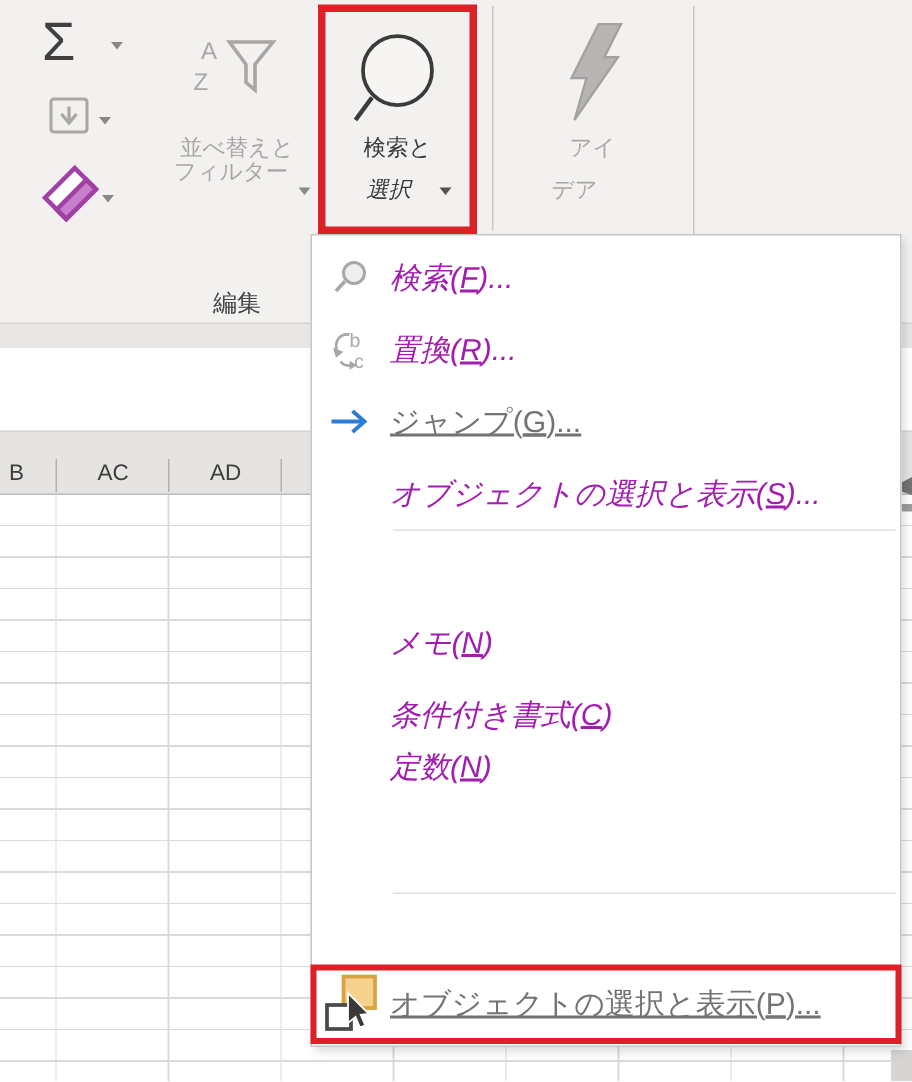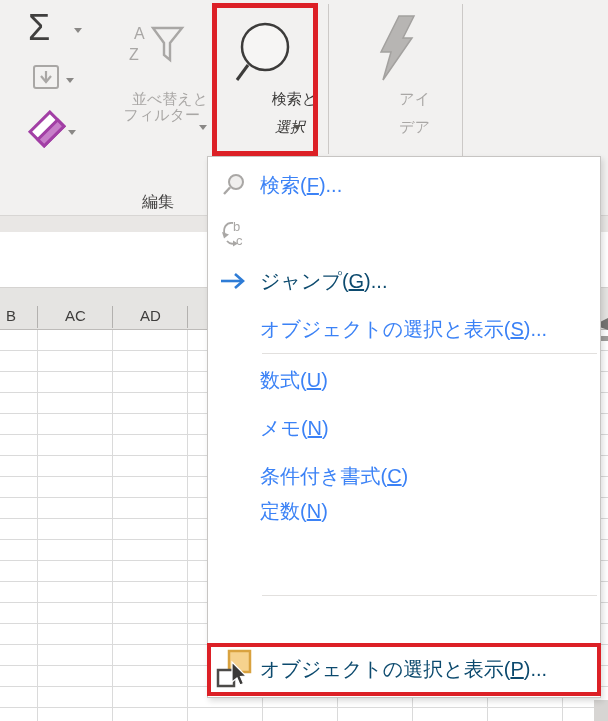--- a/index.html
+++ b/index.html
@@ -17,33 +17,33 @@
                          repeating-linear-gradient(90deg,transparent 0 74px,#dadada 74px 75px);
         background-position:0 0,-37px 0;}
   .scroll-block{position:absolute;left:594px;top:700px;width:14px;height:21px;background:#d7d5d3;}
   .edge-mark1{position:absolute;left:601px;top:318px;width:7px;height:12px;background:#76747­2;background:#767472;clip-path:polygon(0 30%,100% 0,100% 100%,0 80%);}
   .edge-mark2{position:absolute;left:601px;top:336px;width:7px;height:5px;background:#9f9d9b;}
   
   .sigma{position:absolute;left:28px;top:8px;font-size:36px;color:#403f3e;line-height:40px;}
   .caret{width:0;height:0;border-left:4px solid transparent;border-right:4px solid transparent;border-top:5px solid #8a8886;position:absolute;}
   .caret.dark{border-top-color:#55534f;}
   .ric{position:absolute;}
-  .rlabel{position:absolute;font-size:15px;line-height:18px;text-align:right;white-space:nowrap;}
+  .rlabel{position:absolute;font-size:15px;line-height:18px;text-align:center;white-space:nowrap;}
   .gray{color:#a9a7a5;}
   .dark-t{color:#3b3a39;}
   .vdiv{position:absolute;top:4px;width:1px;height:150px;background:#ccc9c7;}
   .group-label{position:absolute;left:118px;top:192px;width:80px;text-align:center;font-size:16px;color:#464544;}
   
   .menu{position:absolute;left:207px;top:156px;width:394px;height:542px;background:#fff;
         border:1px solid #c7c5c3;box-sizing:border-box;box-shadow:2px 3px 6px rgba(0,0,0,.14);z-index:3;}
   .mi{position:absolute;left:0;right:0;height:48px;display:flex;align-items:center;}
   .mi .ic{flex:0 0 52px;display:flex;justify-content:center;align-items:center;}
   .mi .txt{font-size:20px;white-space:nowrap;}
-  .mi.off .txt{color:#3b82f6;}
-  .mi.on .txt{color:#0c4a6e;}
+  .mi.off .txt{color:#a21caf;font-style:italic;}
+  .mi.on .txt{color:#737373;text-decoration:underline;}
   .msep{position:absolute;left:54px;right:3px;height:1px;background:#e2e0de;}
   
   .hl1{position:absolute;left:212px;top:3px;width:106px;height:153px;border:5px solid #dc2026;box-sizing:border-box;z-index:5;}
   .hl2{position:absolute;left:207px;top:643px;width:394px;height:53px;border:4px solid #dc2026;box-sizing:border-box;z-index:5;}
   u{text-decoration:underline;}
 </style>
 </head>
 <body>
 
 <div id="screen">
@@ -108,21 +108,21 @@
   <div class="rlabel dark-t" style="left:213px;top:90px;width:104px;">検索と</div>
   <div class="rlabel dark-t" style="left:213px;top:118px;width:92px;font-style:italic;">選択</div>
   <div class="caret dark" style="left:293px;top:125px;"></div>
 
   <div class="ric" style="left:372px;top:14px;">
     <svg width="46" height="70" viewBox="0 0 46 70">
       <polygon points="27,2 42,2 31,24 40,24 11,66 19,38 9,38" fill="#b7b5b3" stroke="#a3a19f" stroke-width="1.5"></polygon>
     </svg>
   </div>
   <div class="rlabel gray" style="left:360px;top:90px;width:70px;">アイ</div>
-  <div class="rlabel gray" style="left:360px;top:118px;width:70px;">デア</div>
+  <div class="rlabel gray" style="left:348px;top:118px;width:70px;">デア</div>
 
   <div class="vdiv" style="left:328px;"></div>
   <div class="vdiv" style="left:462px;height:152px;"></div>
   <div class="group-label">編集</div>
 
   <div class="menu">
 
     <div class="mi off" style="top:4px;">
       <span class="ic">
         <svg width="24" height="24" viewBox="0 0 24 24">
@@ -137,43 +137,40 @@
       <span class="ic">
         <svg width="26" height="28" viewBox="0 0 26 28">
           <text x="12" y="12" font-size="13" fill="#a9a7a5">b</text>
           <text x="15" y="26" font-size="13" fill="#a9a7a5">c</text>
           <path d="M12,4 C5,3 2,9 3.5,15" fill="none" stroke="#a9a7a5" stroke-width="1.8"></path>
           <polygon points="1,13 8,15.5 3,19.5" fill="#a9a7a5"></polygon>
           <path d="M6,22 C8,24.5 11,25 13,24.5" fill="none" stroke="#a9a7a5" stroke-width="1.8"></path>
           <polygon points="12,21.5 17,24.5 12,27.5" fill="#a9a7a5"></polygon>
         </svg>
       </span>
+      <span class="txt"><span>置換(</span><u>R</u><span>)...</span></span>
     </div>
 
     <div class="mi on" style="top:100px;">
       <span class="ic">
         <svg width="30" height="20" viewBox="0 0 30 20">
           <line x1="2" y1="10" x2="23" y2="10" stroke="#2e7cd6" stroke-width="2.6"></line>
           <polyline points="16,3 24,10 16,17" fill="none" stroke="#2e7cd6" stroke-width="2.6"></polyline>
         </svg>
       </span>
       <span class="txt"><span>ジャンプ(</span><u>G</u><span>)...</span></span>
     </div>
 
     <div class="mi off" style="top:148px;">
       <span class="ic"></span>
       <span class="txt"><span>オブジェクトの選択と表示(</span><u>S</u><span>)...</span></span>
     </div>
 
     <div class="msep" style="top:196px;"></div>
 
-    <div class="mi off" style="top:199px;">
-      <span class="ic"></span>
-      <span class="txt"><span>数式(</span><u>U</u><span>)</span></span>
-    </div>
 
     <div class="mi off" style="top:247px;">
       <span class="ic"></span>
       <span class="txt"><span>メモ(</span><u>N</u><span>)</span></span>
     </div>
 
     <div class="mi off" style="top:295px;">
       <span class="ic"></span>
       <span class="txt"><span>条件付き書式(</span><u>C</u><span>)</span></span>
     </div>

